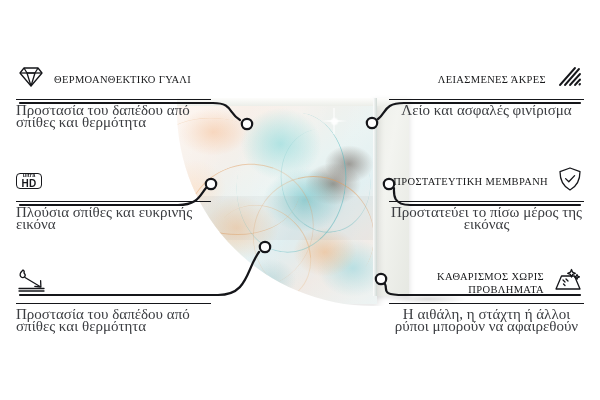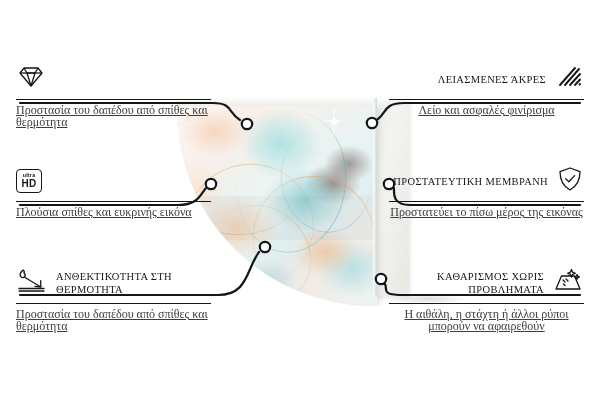--- a/index.html
+++ b/index.html
@@ -99,29 +99,29 @@
   .feat-head{display:flex;align-items:center;gap:8px;height:34px;}
   .feature.left .feat-head{justify-content:flex-start;}
   .feature.right .feat-head{justify-content:flex-end;}
   .feat-title{
     font-size:10.5px;letter-spacing:.35px;line-height:13px;
     color:#17181a;text-transform:uppercase;font-weight:400;
   }
   .feature.right .feat-title{text-align:right;}
   .rule{height:1.4px;background:#15161a;margin:3px 0 4px;}
   .feat-sub{
-    font-size:12px;line-height:12px;color:#3b3d41;font-style:normal;text-decoration:underline;
+    font-size:15px;line-height:12px;color:#3b3d41;font-style:normal;
   }
   .feature.right .feat-sub{text-align:center;}
 
   .icon{flex:0 0 auto;display:block;}
 
   
   .hd-badge{
-    width:26px;height:24px;border:1.4px solid #16171b;border-radius:4px;
+    width:26px;height:16px;border:1.4px solid #16171b;border-radius:4px;
     display:flex;flex-direction:column;align-items:center;justify-content:center;
     line-height:1;box-sizing:border-box;
   }
   .hd-small{font-size:5.4px;font-weight:bold;letter-spacing:.2px;color:#16171b;font-family:"Liberation Sans",sans-serif;}
   .hd-big{font-size:10px;font-weight:bold;letter-spacing:.2px;color:#16171b;font-family:"Liberation Sans",sans-serif;margin-top:1px;}
 
   
   #f-heat-glass{left:16px;top:62px;}
   #f-print{left:16px;top:164px;}
   #f-heat-res{left:16px;top:266px;}
@@ -182,20 +182,21 @@
         <svg width="30" height="26" viewBox="0 0 30 26">
           <g fill="none" stroke="#15161a" stroke-width="1.3" stroke-linejoin="round">
             <path d="M4,9 L8,4 H22 L26,9 L15,22 Z"></path>
             <path d="M4,9 H26"></path>
             <path d="M8,4 L11,9 L15,22"></path>
             <path d="M22,4 L19,9 L15,22"></path>
             <path d="M11,9 H19"></path>
           </g>
         </svg>
       </span>
+      <span class="feat-title">ΘΕΡΜΟΑΝΘΕΚΤΙΚΟ ΓΥΑΛΙ</span>
     </div>
     <div class="rule"></div>
     <div class="feat-sub">Προστασία του δαπέδου από σπίθες και θερμότητα</div>
   </div>
 
   <div class="feature left" id="f-print">
     <div class="feat-head">
       <span class="icon hd-badge">
         <span class="hd-small">ultra</span>
         <span class="hd-big">HD</span>
@@ -211,21 +212,20 @@
         <svg width="32" height="28" viewBox="0 0 32 28">
           <g fill="none" stroke="#15161a" stroke-width="1.3" stroke-linecap="round" stroke-linejoin="round">
             <path d="M7,3 C4.4,5.4 3.4,7.6 4.6,9.4 C5.6,10.9 7.7,10.9 8.7,9.6 C9.6,8.4 9.2,7 8,5.9 C8.6,4.8 8.2,3.8 7,3 Z"></path>
             <path d="M9,10.5 L24,19.5"></path>
             <path d="M24.6,13.6 L24.9,20 L18.8,19.3"></path>
             <path d="M3,21.5 H28"></path>
             <path d="M3,24 H28"></path>
           </g>
         </svg>
       </span>
-      <span class="feat-title">ΑΝΘΕΚΤΙΚΟΤΗΤΑ ΣΤΗ ΘΕΡΜΟΤΗΤΑ</span>
     </div>
     <div class="rule"></div>
     <div class="feat-sub">Προστασία του δαπέδου από σπίθες και θερμότητα</div>
   </div>
 
   <div class="feature right" id="f-edges">
     <div class="feat-head">
       <span class="feat-title">ΛΕΙΑΣΜΕΝΕΣ ΆΚΡΕΣ</span>
       <span class="icon">
         <svg width="30" height="26" viewBox="0 0 30 26">

